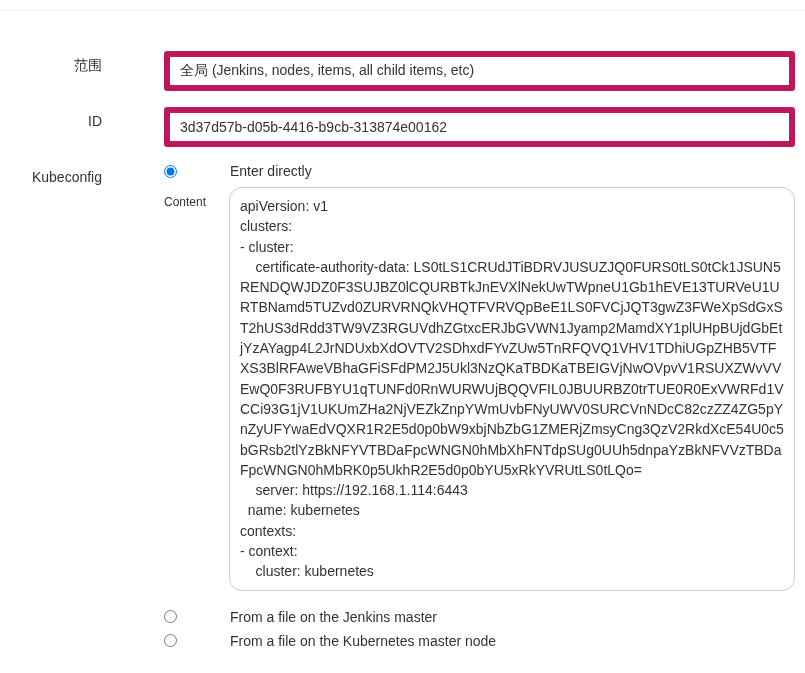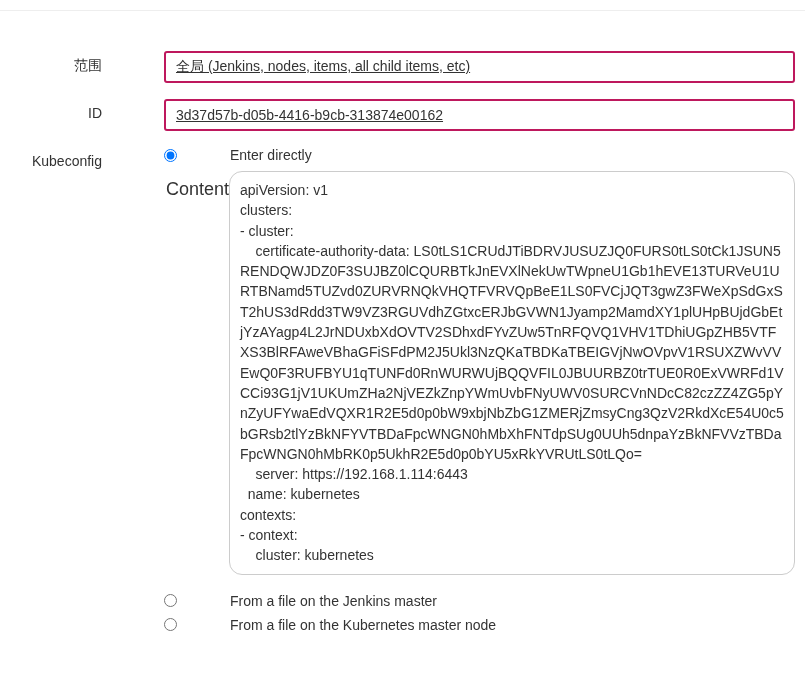--- a/index.html
+++ b/index.html
@@ -31,26 +31,25 @@
       color: #333;
       font-size: 14px;
     }
     .form-field {
       flex: 1;
       min-width: 0;
     }
     .form-input {
       width: 100%;
       padding: 6px 10px;
-      border: 2px solid #be185d;
+      border: 6px solid #be185d;
       border-radius: 3px;
       font-size: 14px;
       color: #333;
       background: #fff;
-      text-decoration: underline;
     }
     .radio-option {
       display: flex;
       align-items: center;
       margin-bottom: 8px;
     }
     .radio-option input[type="radio"] {
       margin-right: 8px;
     }
     .radio-label {
@@ -74,24 +73,24 @@
       line-height: 1.45;
     }
     .kubeconfig-section {
       flex: 1;
     }
     .sub-row {
       display: flex;
     }
     .sub-row .sub-label-col {
       width: 65px;
-      text-align: right;
+      text-align: left;
       padding-top: 8px;
       color: #333;
-      font-size: 18px;
+      font-size: 12px;
     }
     .sub-row .sub-field-col {
       flex: 1;
     }
     .radio-spacer {
       margin-top: 18px;
     }
     .top-border {
       border-top: 1px solid #eee;
       margin-bottom: 20px;

